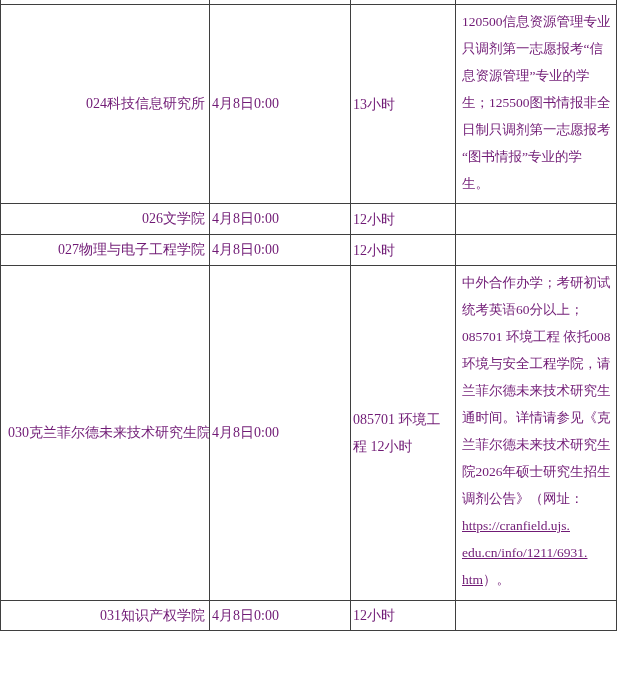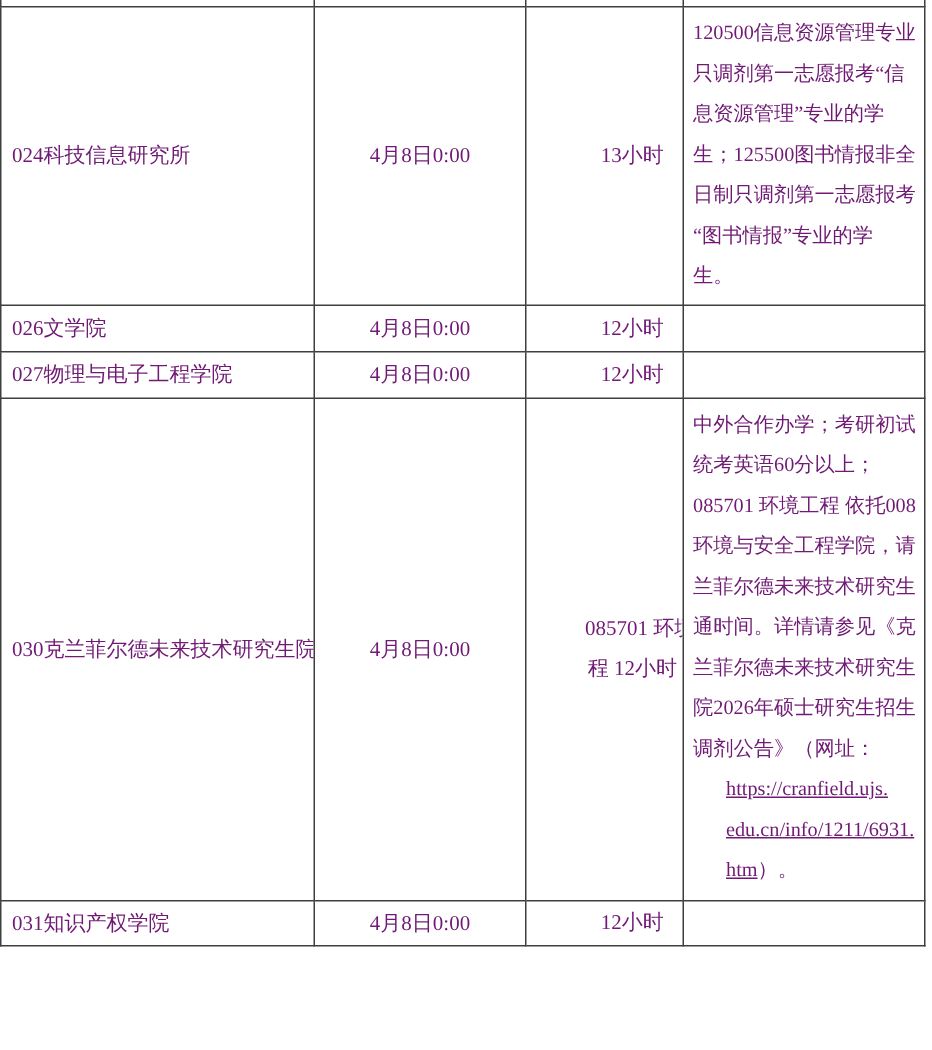--- a/index.html
+++ b/index.html
@@ -28,48 +28,46 @@
     color:#701a75;
     overflow:hidden;
     box-sizing:content-box;
   }
   tr.partial td{height:25px;}
   tr.r-024 td{height:195px;}
   tr.r-025 td,tr.r-026 td,tr.r-027 td,tr.r-028 td,tr.r-029 td{height:27px;}
   tr.r-030 td{height:331px;}
   tr.r-031 td{height:26px;}
   td.c-name{
-    text-align:left;
+    text-align:right;
     vertical-align:middle;
     padding:0 4px 0 7px;
     white-space:nowrap;
   }
   td.c-date,td.c-dur{
-    text-align:center;
+    text-align:left;
     vertical-align:middle;
     padding:0 2px;
   }
   td.c-dur .dline{
     line-height:27px;
     white-space:nowrap;
-    margin-left:37px;
   }
   td.c-notes{
     text-align:left;
     vertical-align:top;
     padding:3px 4px 0 6px;
   }
   td.c-notes .nline{
     line-height:27px;
     font-size:13.5px;
     white-space:nowrap;
   }
   .lnk{
     text-decoration:underline;
-    margin-left:22px;
   }
 </style>
 </head>
 <body>
 
 <div class="page">
   <table class="sched">
     <colgroup>
       <col style="width:209px">
       <col style="width:141px">

